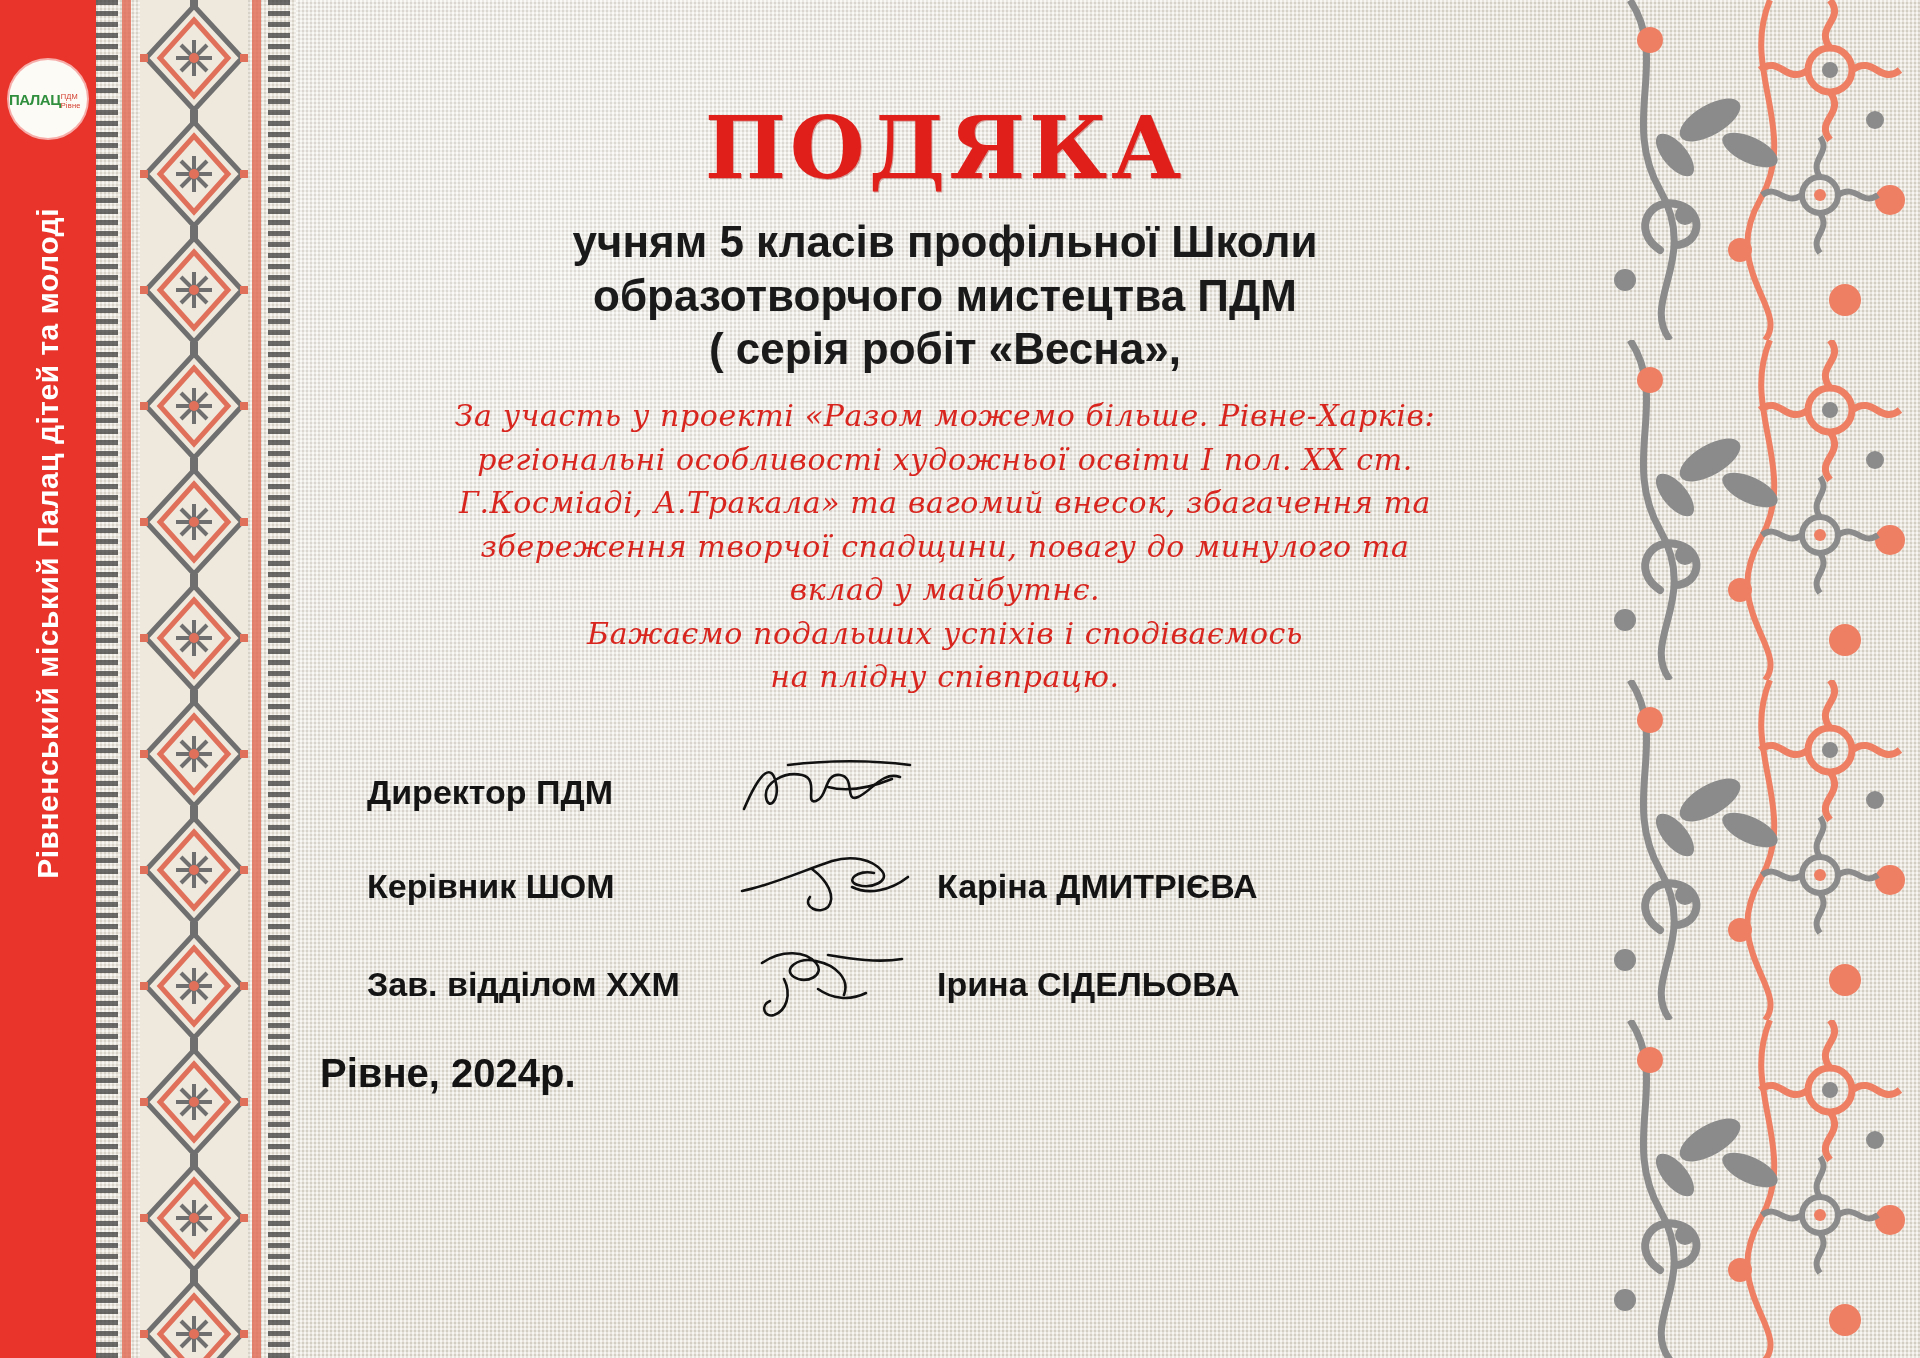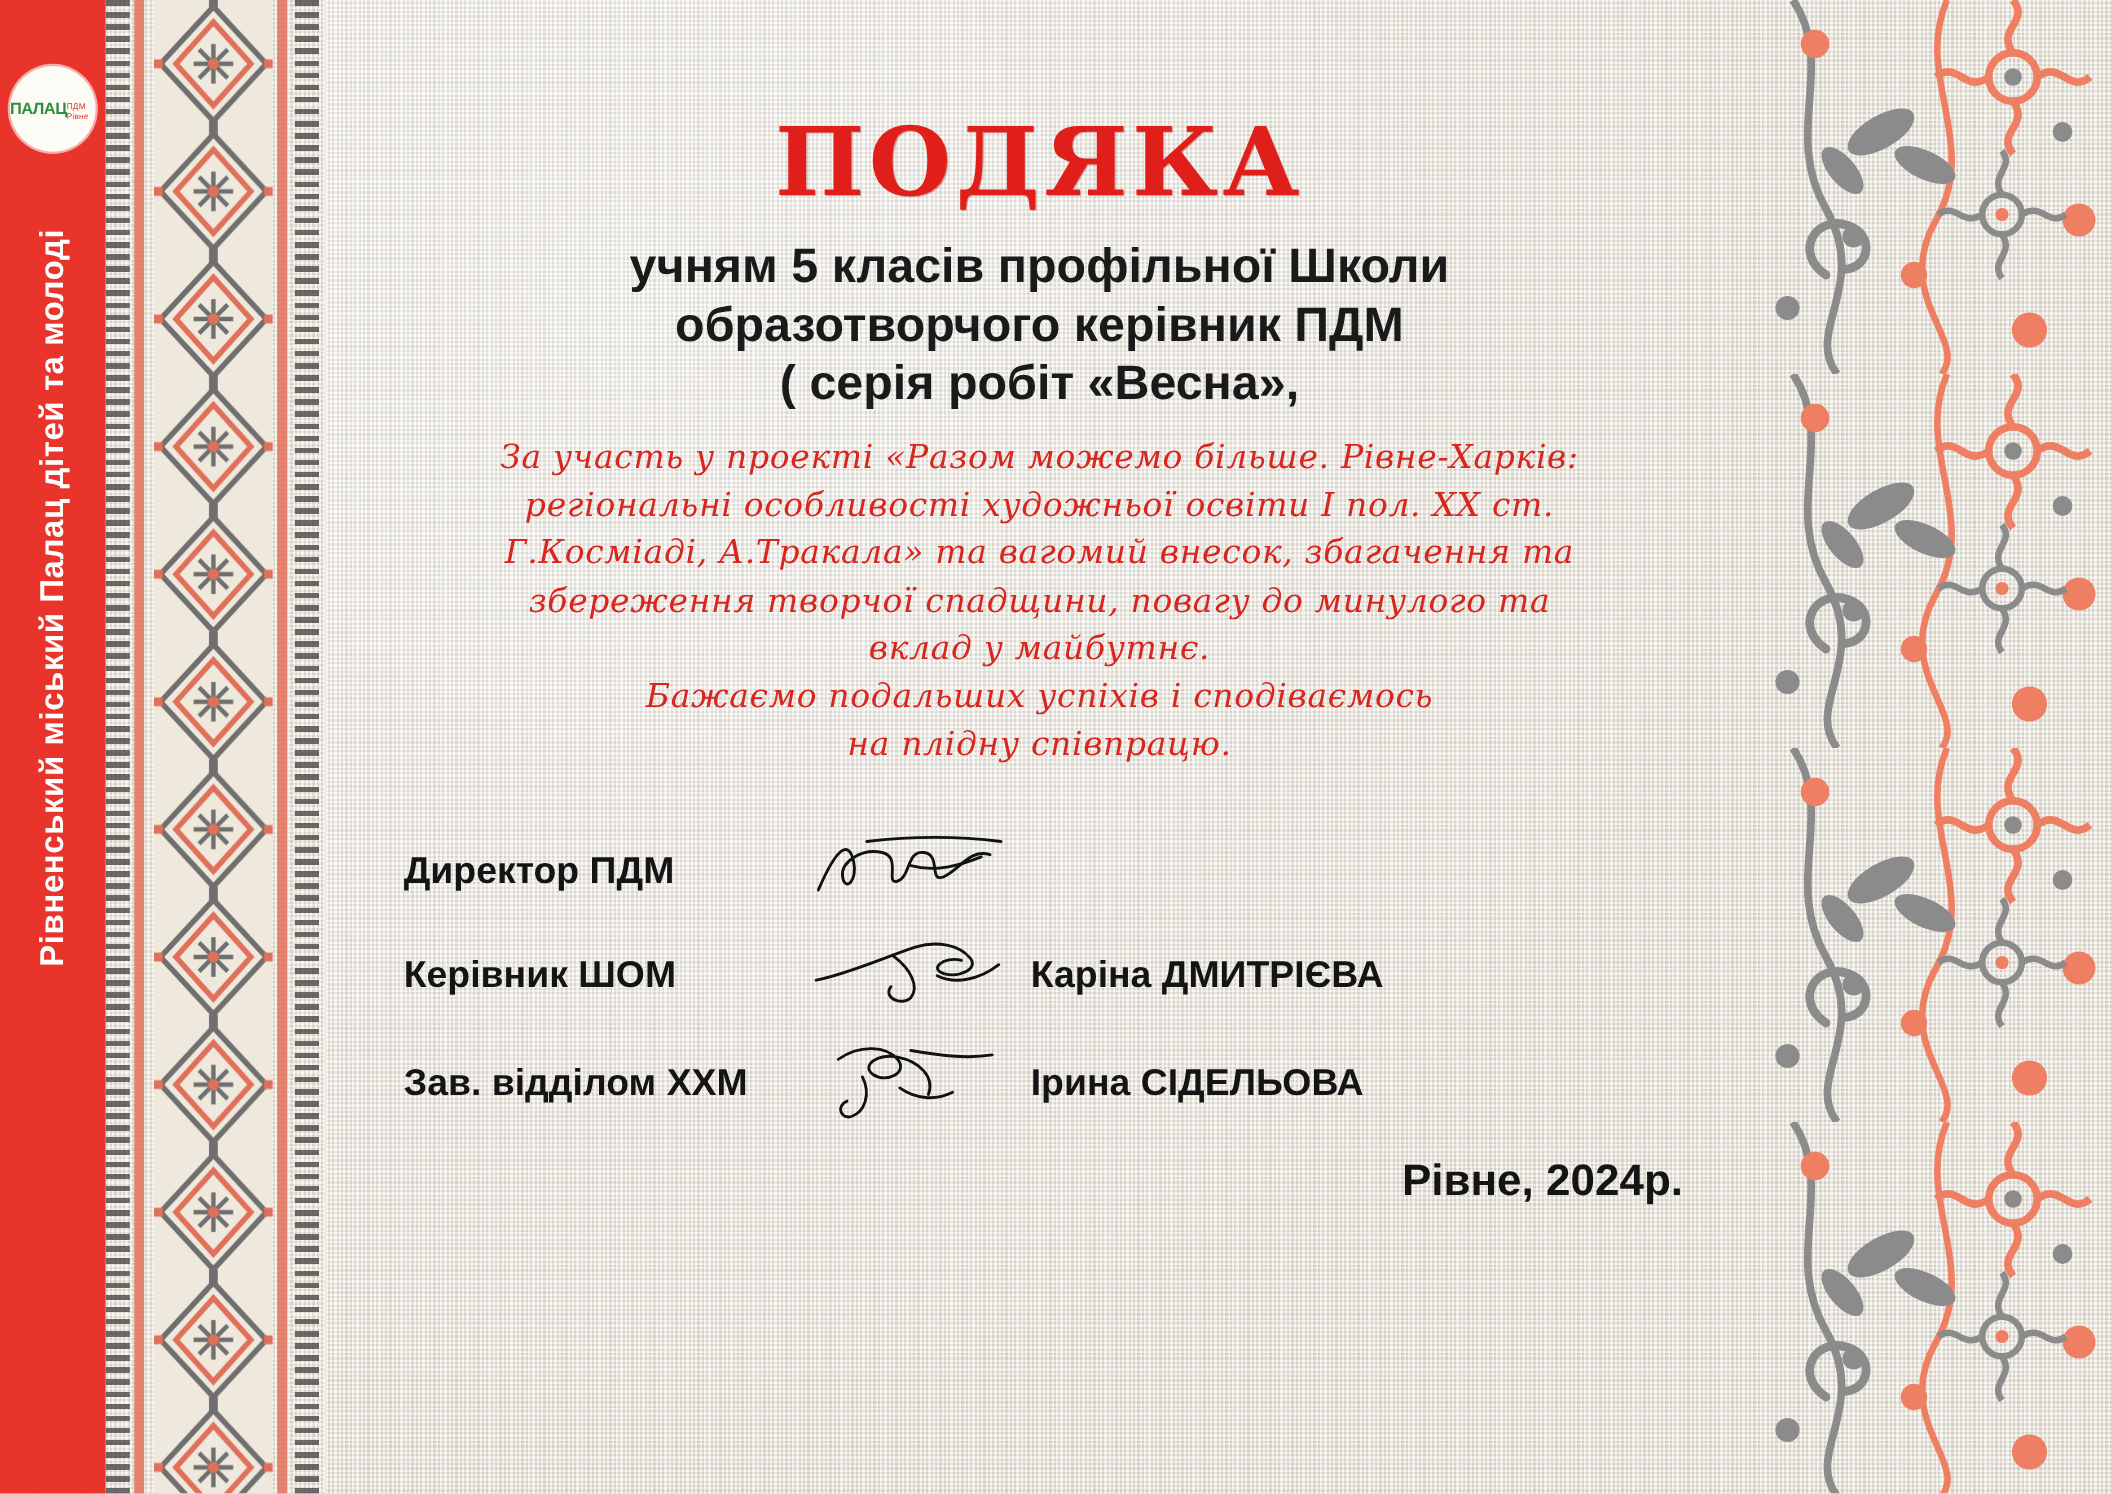--- a/index.html
+++ b/index.html
@@ -192,26 +192,25 @@
   .sig-name {
     flex: 1;
     font-size: 34px;
     font-weight: bold;
     color: #141414;
     white-space: nowrap;
   }
 
   .place-date {
     margin-top: 26px;
-    text-align: right;
+    text-align: left;
     font-size: 40px;
     font-weight: bold;
     color: #141414;
     padding-right: 40px;
-    padding-left: 40px;
   }
 </style>
 </head>
 <body>
 
 <div class="certificate">
 
   <div class="left-band">
     <div class="logo-badge">
       <div class="logo-main">ПАЛАЦ</div>
@@ -310,21 +309,21 @@
       <rect width="330" height="1358" fill="url(#floralPat)"></rect>
     </svg>
   </div>
 
   <div class="content">
 
     <div class="title">ПОДЯКА</div>
 
     <div class="subtitle">
       <span class="line">учням 5 класів профільної Школи</span>
-      <span class="line">образотворчого керівник ПДМ</span>
+      <span class="line">образотворчого мистецтва ПДМ</span>
       <span class="line">( серія робіт «Весна»,</span>
     </div>
 
     <div class="body-text">
       <span class="line">За участь у проекті «Разом можемо більше. Рівне-Харків:</span>
       <span class="line">регіональні особливості художньої освіти І пол. ХХ ст.</span>
       <span class="line">Г.Косміаді, А.Тракала» та вагомий внесок, збагачення та</span>
       <span class="line">збереження творчої спадщини, повагу до минулого та</span>
       <span class="line">вклад у майбутнє.</span>
       <span class="line">Бажаємо подальших успіхів і сподіваємось</span>

